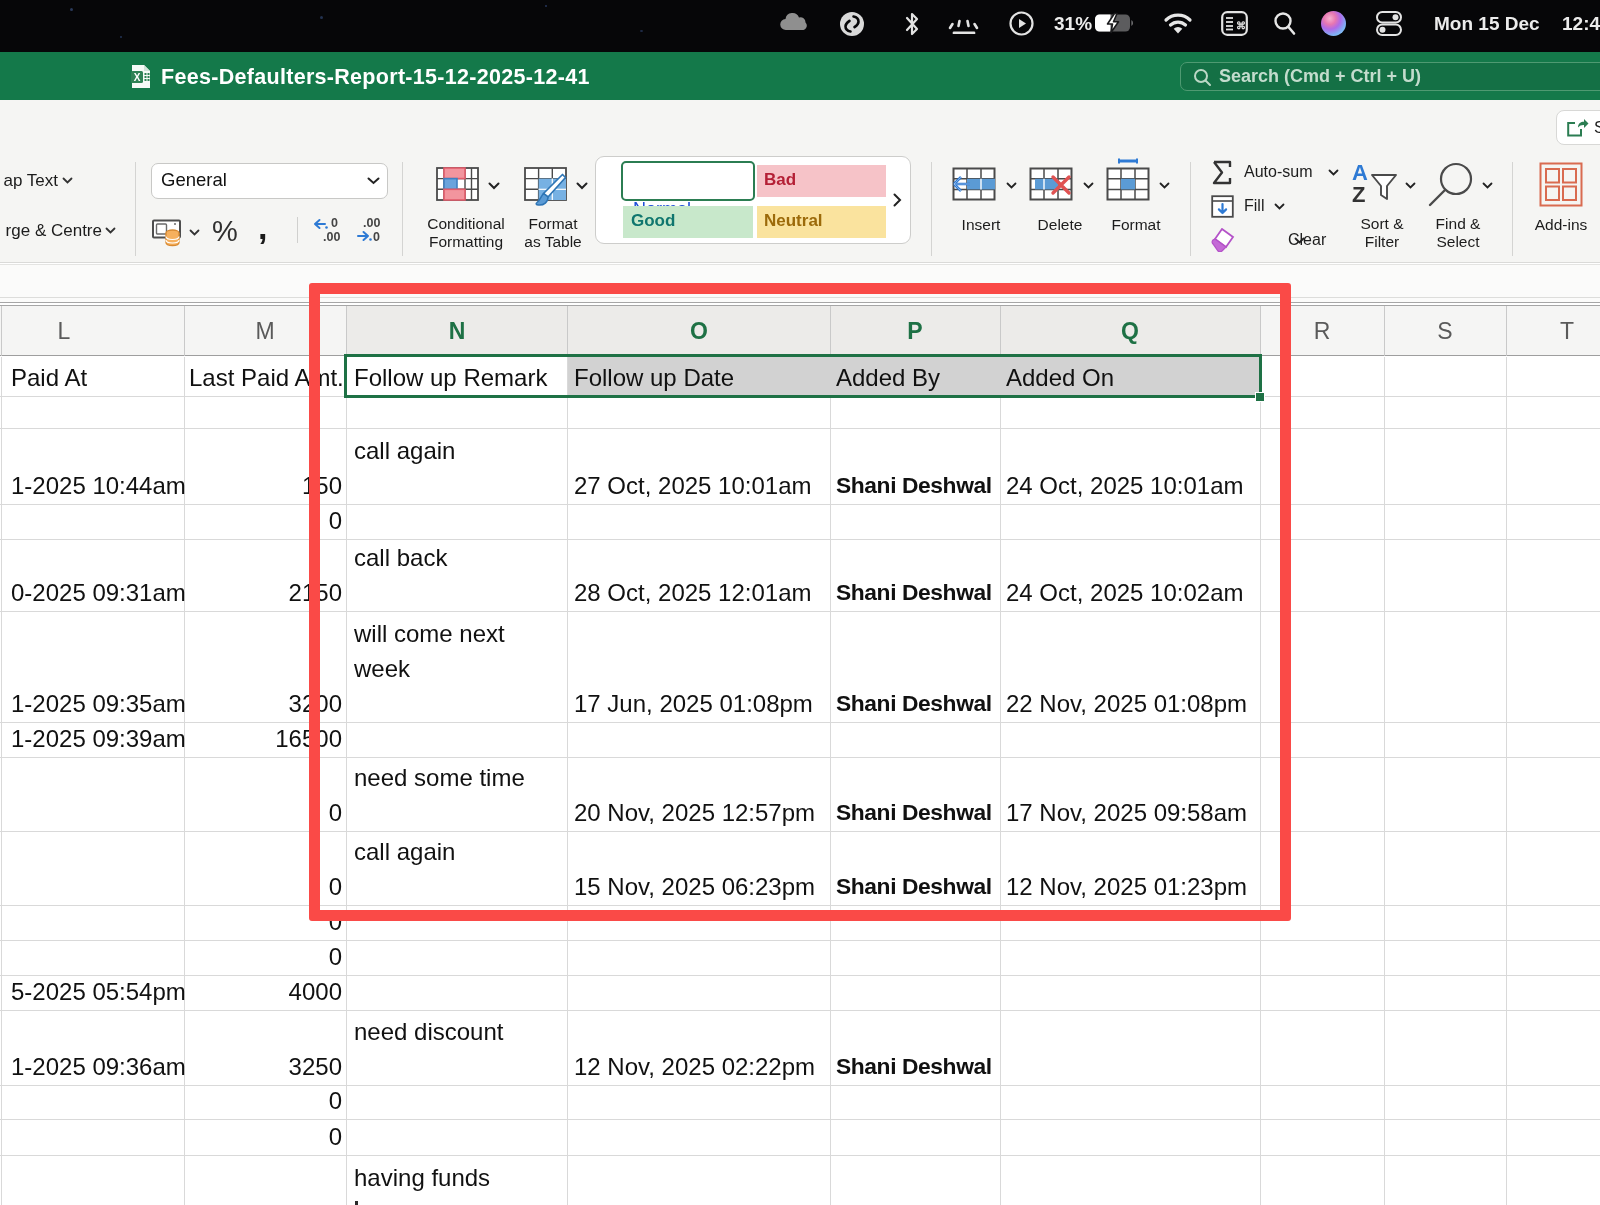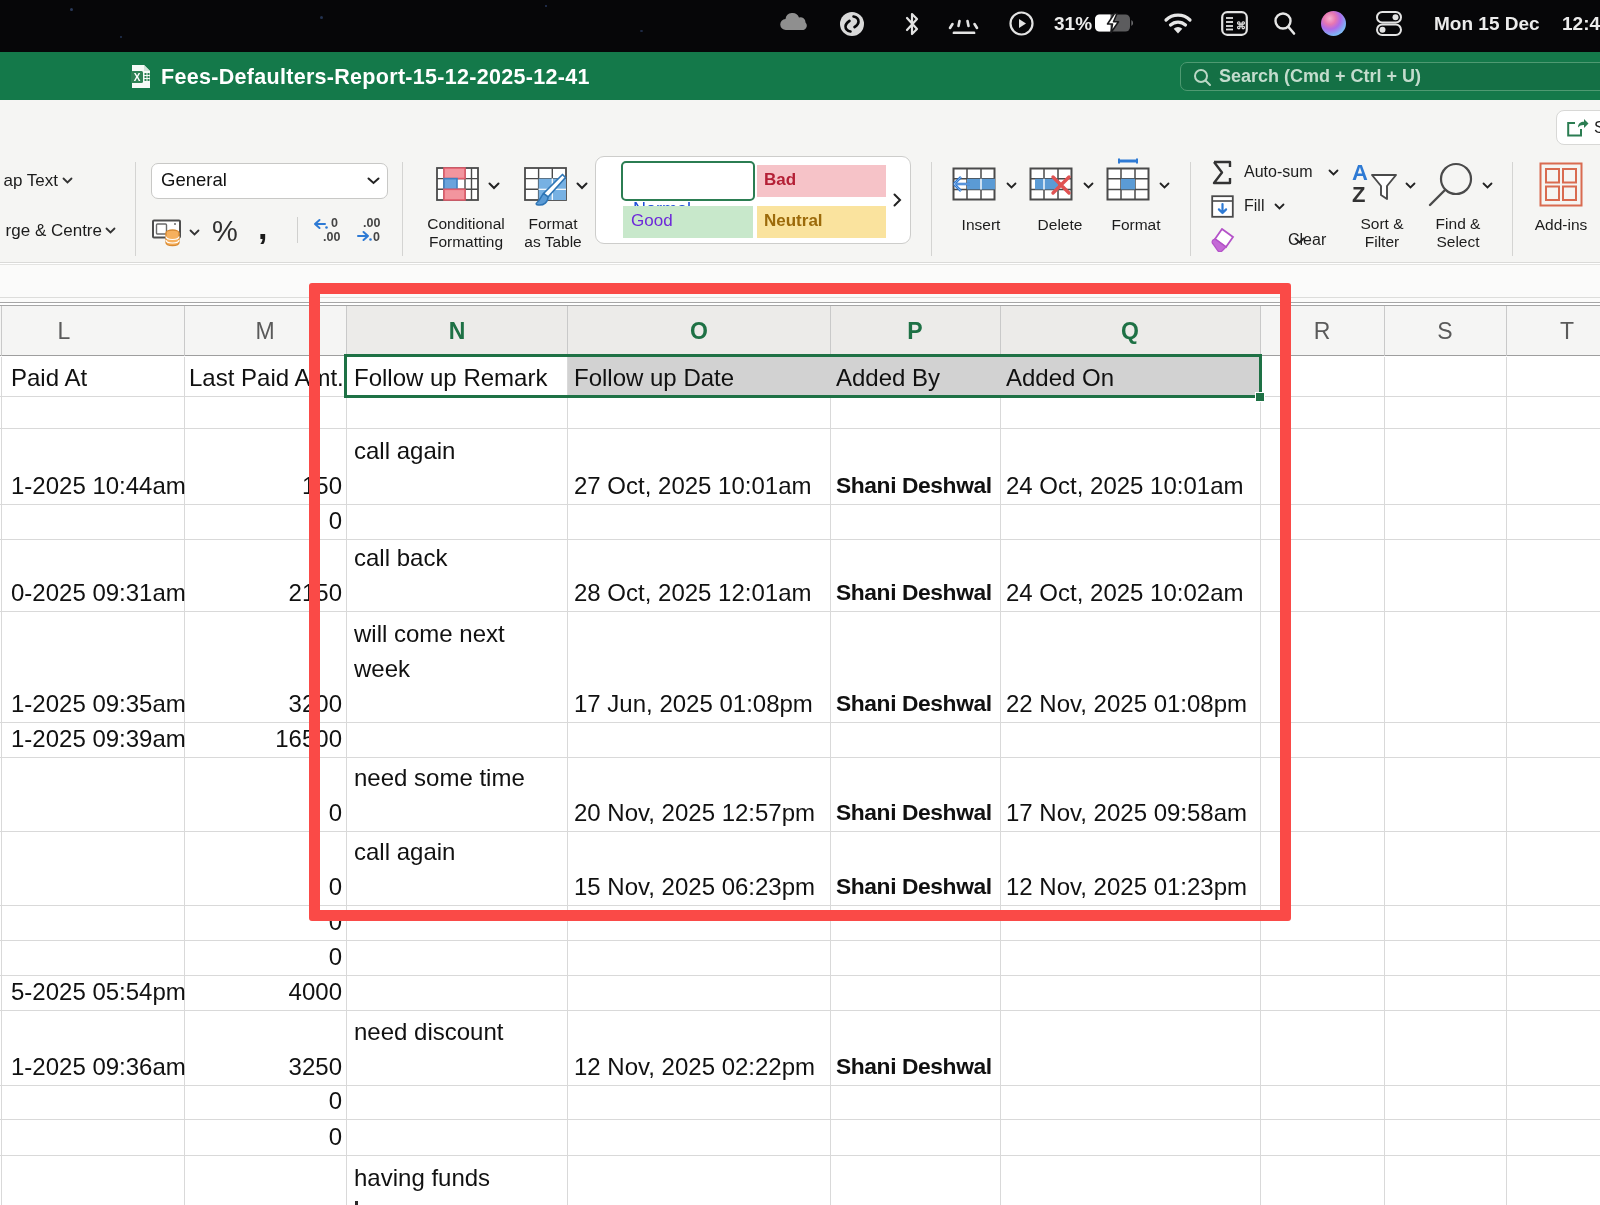--- a/index.html
+++ b/index.html
@@ -244,21 +244,21 @@
         <path d="M1.5 1.5 L6 6 L10.5 1.5" stroke="#222" stroke-width="2" fill="none" stroke-linecap="round"></path>
       </svg>
     <div class="rlabel" style="left:503px;top:115px;width:100px;">Format<br>as Table</div>
 
     <div style="position:absolute;left:595px;top:56px;width:316px;height:88px;background:#fff;border:1px solid #cdcdcb;border-radius:9px;"></div>
     <div style="position:absolute;left:621px;top:61px;width:134px;height:40px;border:2px solid #2b7d52;border-radius:5px;background:#fff;"></div>
     <div style="position:absolute;left:633px;top:71px;font-size:18px;color:#1d4ed8;margin-top:28px;">Normal</div>
     <div style="position:absolute;left:757px;top:65px;width:129px;height:32px;background:#f6c3c8;"></div>
     <div style="position:absolute;left:764px;top:70px;font-size:17px;font-weight:600;color:#b41f35;">Bad</div>
     <div style="position:absolute;left:623px;top:106px;width:130px;height:32px;background:#c8e8cb;"></div>
-    <div style="position:absolute;left:631px;top:111px;font-size:17px;font-weight:400;color:#6d28d9;">Good</div>
+    <div style="position:absolute;left:631px;top:111px;font-size:17px;font-weight:700;color:#0f766e;">Good</div>
     <div style="position:absolute;left:757px;top:106px;width:129px;height:32px;background:#fae39e;"></div>
     <div style="position:absolute;left:764px;top:111px;font-size:17px;font-weight:600;color:#9c6a0a;">Neutral</div>
     <svg class="chev" style="left:893px;top:93px" width="9" height="14" viewBox="0 0 9 14">
         <path d="M1.5 1.5 L7 7 L1.5 12.5" stroke="#222" stroke-width="2" fill="none" stroke-linecap="round"></path>
       </svg>
 
     <svg style="position:absolute;left:952px;top:67px" width="44" height="34" viewBox="0 0 44 34">
         <rect x="1.5" y="1.5" width="41" height="31" stroke="#4a4a4a" stroke-width="2" fill="#fff"></rect>
         <g stroke="#4a4a4a" stroke-width="1.5">
           <line x1="1" y1="11.8" x2="43" y2="11.8"></line>

